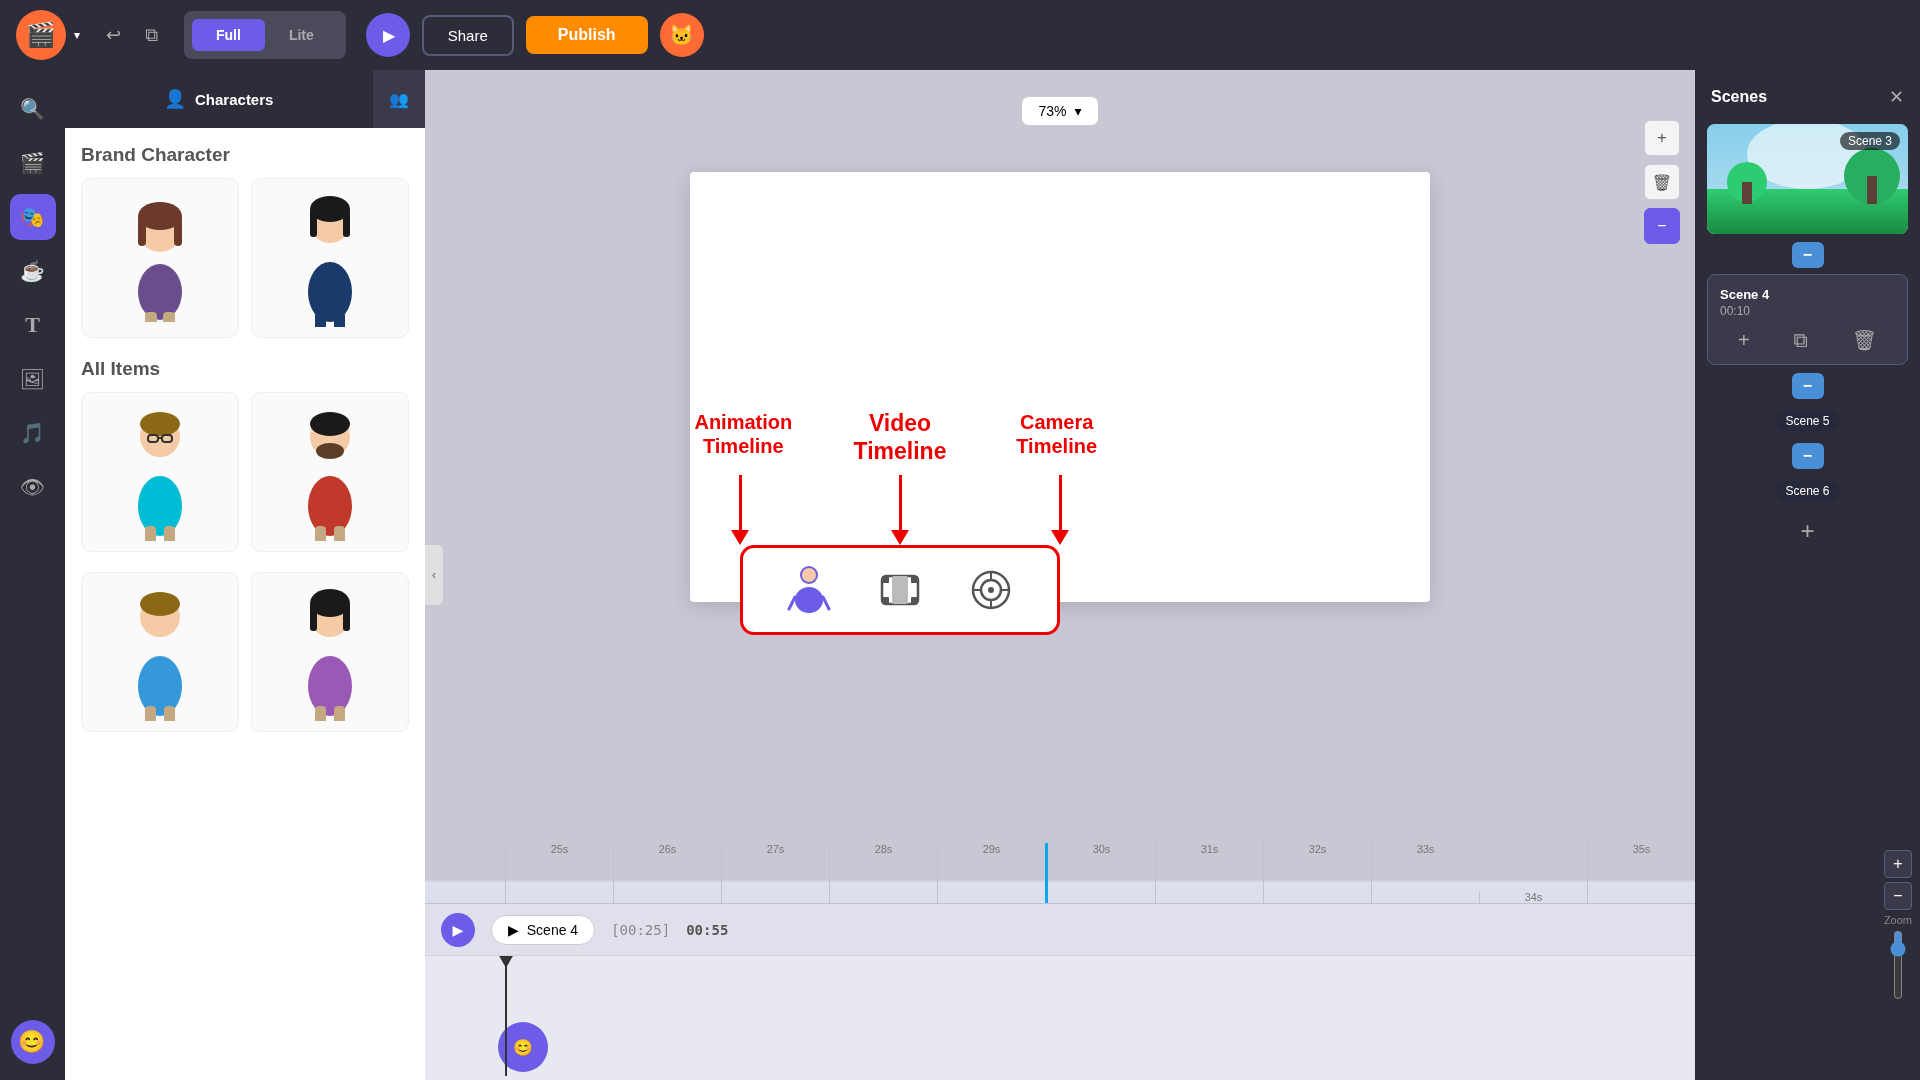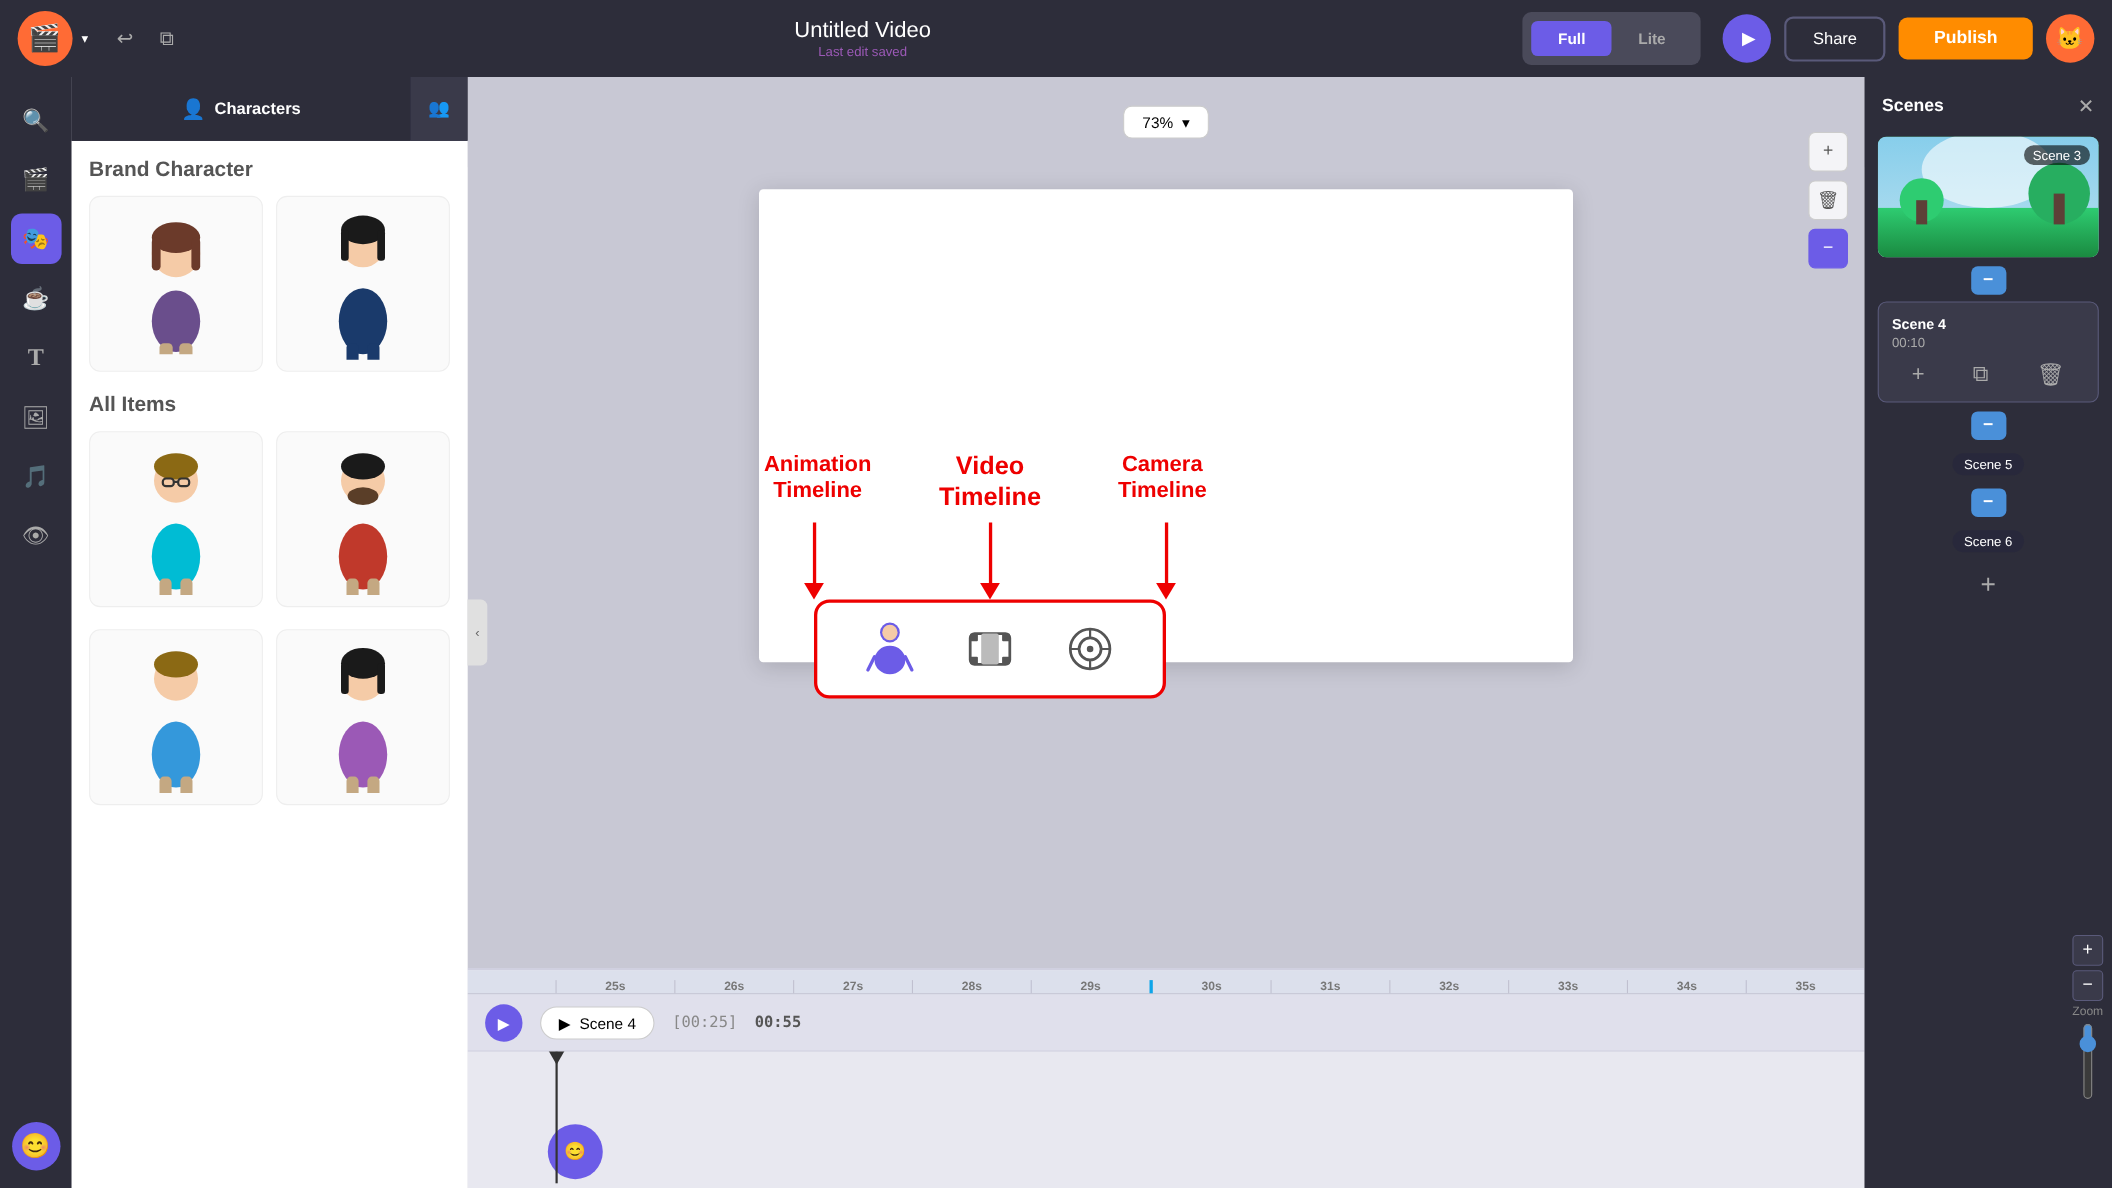--- a/index.html
+++ b/index.html
@@ -250,24 +250,20 @@
 
 <div class="header">
   <div class="header-logo">🎬</div>
   <span class="header-logo-arrow">▾</span>
 
   <div class="header-actions-left">
     <button class="header-action-btn">↩</button>
     <button class="header-action-btn">⧉</button>
   </div>
 
-  <div class="header-title-area">
-    <span class="header-title">Untitled Video</span>
-    <span class="header-subtitle">Last edit saved</span>
-  </div>
 
   <div class="header-view-toggle">
     <button class="view-btn active">Full</button>
     <button class="view-btn inactive">Lite</button>
   </div>
 
   <div class="header-right">
     <button class="play-btn-header">
       <span style="color:white;font-size:16px;margin-left:3px;">▶</span>
     </button>
@@ -475,31 +471,31 @@
         <line x1="22" y1="4" x2="22" y2="12" stroke="#555" stroke-width="2"></line>
         <line x1="22" y1="32" x2="22" y2="40" stroke="#555" stroke-width="2"></line>
       </svg>
     </div>
   </div>
 </div>
 
 <div class="timeline-area">
 
   <div style="height:22px;background:#dce0ec;display:flex;align-items:flex-end;padding-left:80px;border-bottom:1px solid #c0c0d0;">
-    <div style="display:flex;width:100%;font-weight:bold;">
+    <div style="display:flex;width:100%;">
       <div style="flex:1;text-align:center;font-size:11px;color:#777;border-left:1px solid #c0c0d0;">25s</div>
       <div style="flex:1;text-align:center;font-size:11px;color:#777;border-left:1px solid #c0c0d0;">26s</div>
       <div style="flex:1;text-align:center;font-size:11px;color:#777;border-left:1px solid #c0c0d0;">27s</div>
       <div style="flex:1;text-align:center;font-size:11px;color:#777;border-left:1px solid #c0c0d0;">28s</div>
       <div style="flex:1;text-align:center;font-size:11px;color:#777;border-left:1px solid #c0c0d0;">29s</div>
       <div style="flex:1;text-align:center;font-size:11px;color:#777;border-left:3px solid #0ea5e9;">30s</div>
       <div style="flex:1;text-align:center;font-size:11px;color:#777;border-left:1px solid #c0c0d0;">31s</div>
       <div style="flex:1;text-align:center;font-size:11px;color:#777;border-left:1px solid #c0c0d0;">32s</div>
       <div style="flex:1;text-align:center;font-size:11px;color:#777;border-left:1px solid #c0c0d0;">33s</div>
-      <div style="flex:1;text-align:center;font-size:11px;color:#777;border-left:1px solid #c0c0d0;">34s</div>
+      <div style="flex:1;text-align:center;font-size:11px;color:#777;border-left:1px solid #c0c0d0;margin-top:48px;">34s</div>
       <div style="flex:1;text-align:center;font-size:11px;color:#777;border-left:1px solid #c0c0d0;">35s</div>
     </div>
   </div>
 
   <div style="height:52px;background:#e0e0ec;display:flex;align-items:center;padding:0 16px;gap:16px;border-bottom:1px solid #d0d0e0;">
     <button class="timeline-play-global">▶</button>
     <div class="timeline-play-scene">
       <span>▶</span>
       <span>Scene 4</span>
     </div>

